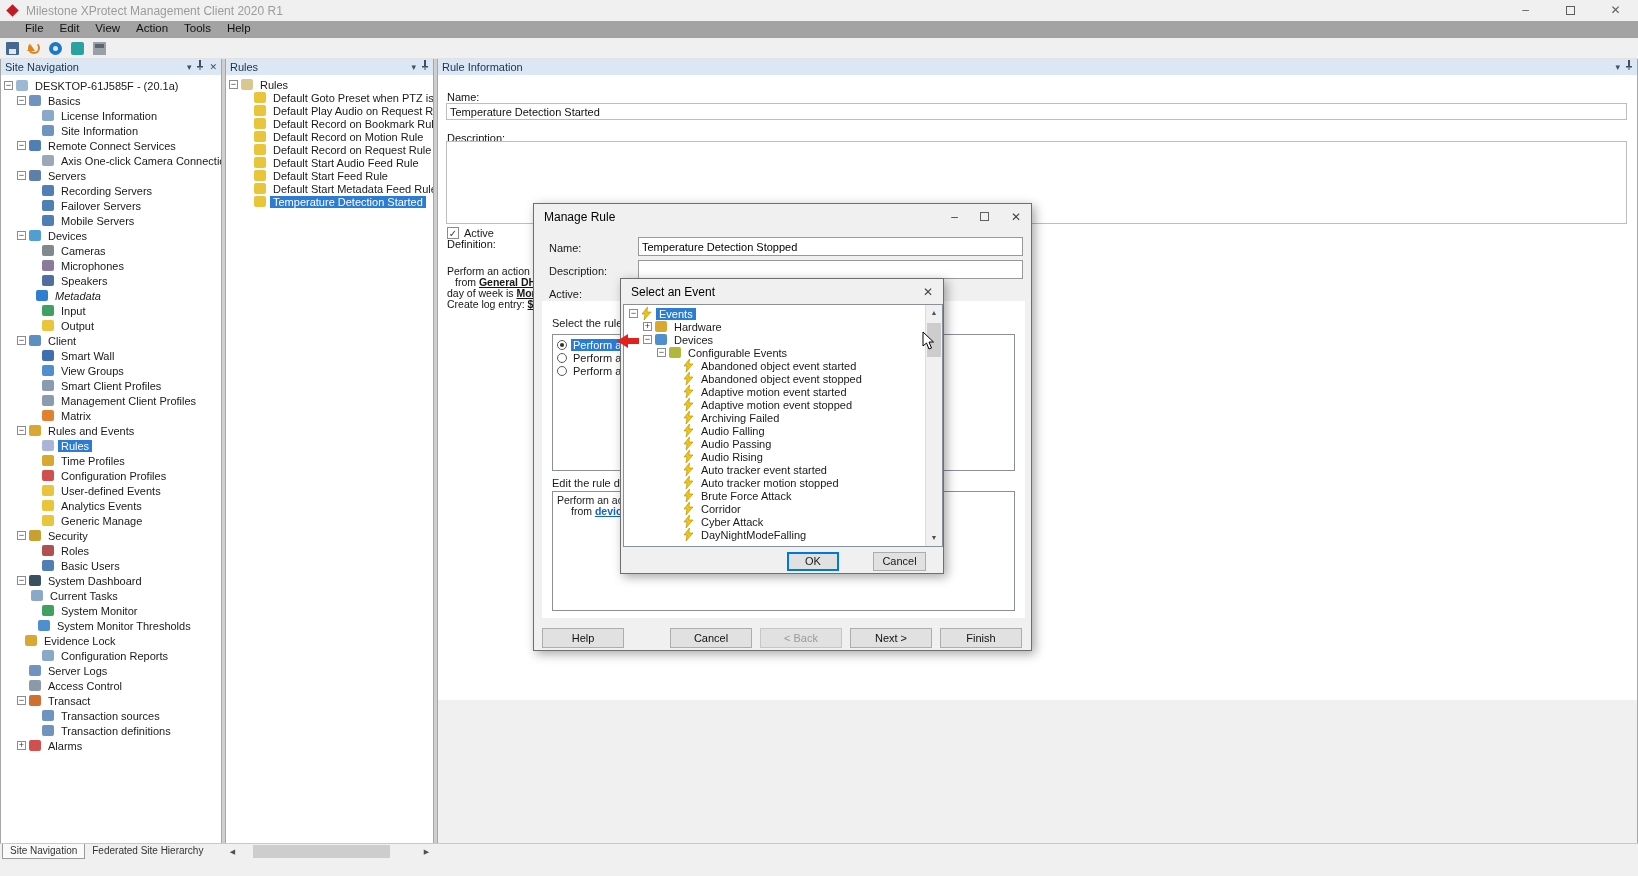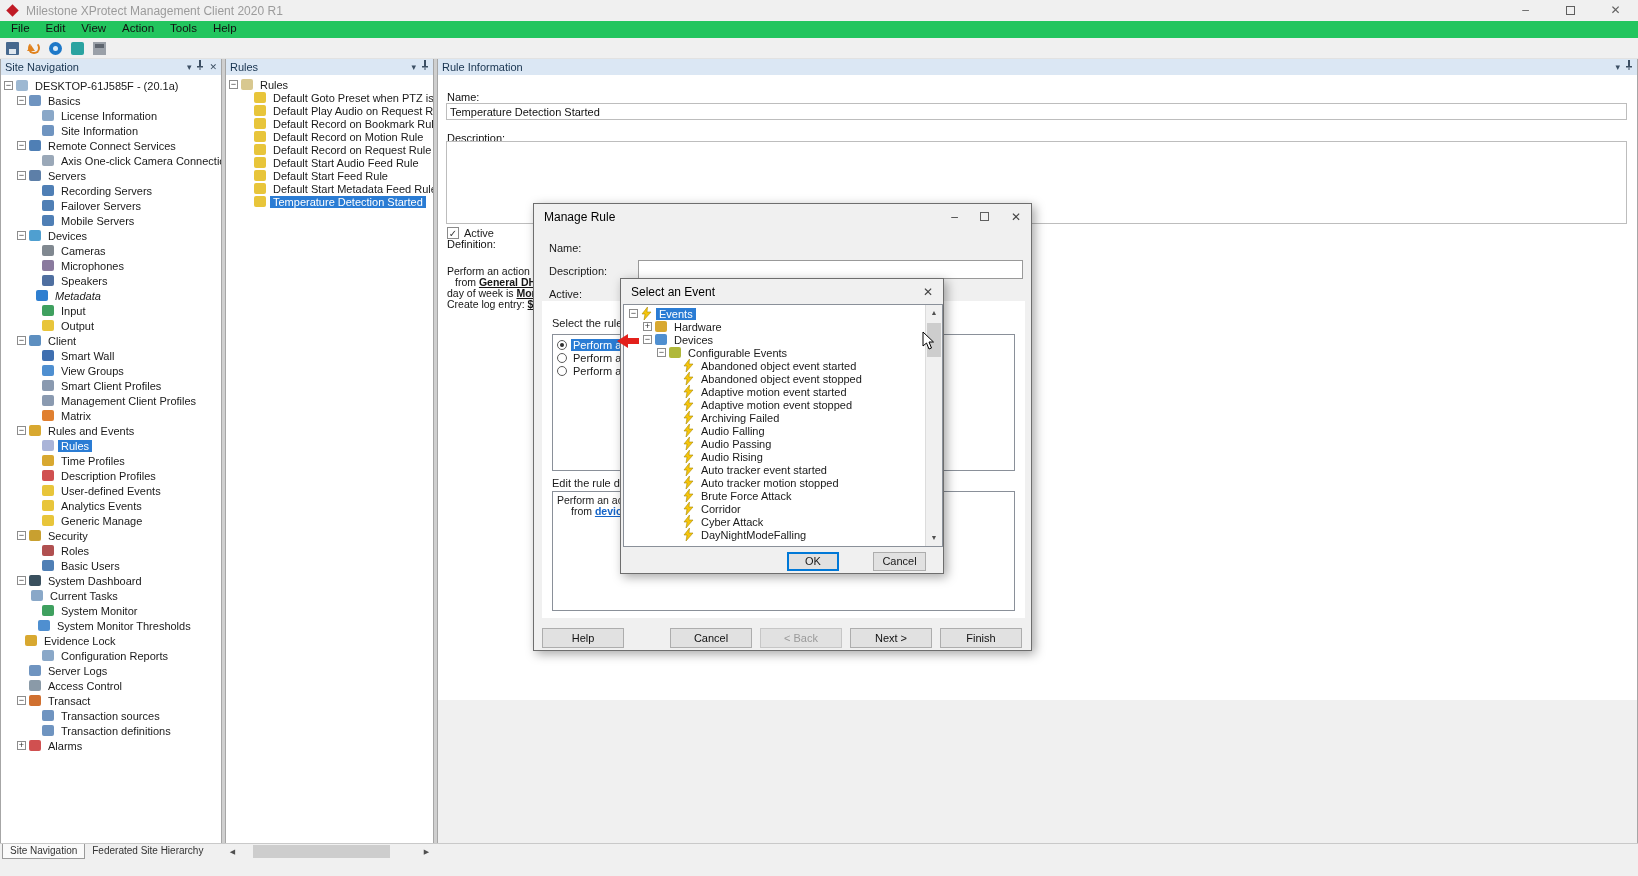--- a/index.html
+++ b/index.html
@@ -8,21 +8,21 @@
 
   
   .titlebar{height:21px;display:flex;align-items:center;background:#f0f0f0;padding-left:7px;}
   .app-icon{width:11px;height:11px;background:#c01a25;transform:rotate(45deg) scale(.8);margin-right:2px;flex:none;}
   .title-text{color:#9b9b9b;font-size:12px;margin-left:6px;text-align:right;}
   .win-controls{margin-left:auto;display:flex;}
   .win-btn{width:45px;height:21px;text-align:center;line-height:21px;color:#5f5f5f;font-size:12px;}
   .maxbox{display:inline-block;width:9px;height:9px;border:1px solid #5f5f5f;margin-top:6px;}
 
   
-  .menubar{height:17px;display:flex;background:#22c55e;padding-left:3px;}
+  .menubar{height:17px;display:flex;background:#a3a3a3;padding-left:17px;}
   .menu-item{padding:1px 8px 0 8px;font-size:11.5px;color:#111;}
   .toolbar{height:21px;display:flex;align-items:center;gap:9px;padding-left:6px;background:#f0f0f0;border-bottom:1px solid #e2e2e2;}
   .tbicon{width:13px;height:13px;flex:none;position:relative;}
   .icon-save{background:#46688e;border-radius:1px;}
   .icon-save::after{content:'';position:absolute;left:3px;bottom:1px;width:7px;height:5px;background:#dfe7ef;}
   .icon-undo{width:12px;height:12px;border:2px solid #e0821e;border-top-color:transparent;border-radius:50%;}
   .icon-undo::after{content:'';position:absolute;left:-3px;top:-3px;border:4px solid transparent;border-bottom:6px solid #e0821e;}
   .icon-connection{background:#1d78c8;border-radius:50%;}
   .icon-connection::after{content:'';position:absolute;left:4px;top:4px;width:5px;height:5px;background:#d8eaf8;border-radius:50%;}
   .icon-preview{background:#2aa3a0;border-radius:2px;}
@@ -283,21 +283,21 @@
             <span class="tlabel">Rules</span>
           </div>
           <div class="trow" style="height: 15px; padding-left: 29px;">
             <span class="exp noexp"></span>
             <span class="ticon" style="background: rgb(216, 168, 48);"></span>
             <span class="tlabel">Time Profiles</span>
           </div>
           <div class="trow" style="height: 15px; padding-left: 29px;">
             <span class="exp noexp"></span>
             <span class="ticon" style="background: rgb(208, 80, 80);"></span>
-            <span class="tlabel">Description Profiles</span>
+            <span class="tlabel">Configuration Profiles</span>
           </div>
           <div class="trow" style="height: 15px; padding-left: 29px;">
             <span class="exp noexp"></span>
             <span class="ticon" style="background: rgb(232, 197, 58);"></span>
             <span class="tlabel">User-defined Events</span>
           </div>
           <div class="trow" style="height: 15px; padding-left: 29px;">
             <span class="exp noexp"></span>
             <span class="ticon" style="background: rgb(232, 197, 58);"></span>
             <span class="tlabel">Analytics Events</span>
@@ -498,20 +498,21 @@
   <div class="dialog mr">
     <div class="dlg-title">
       <span>Manage Rule</span>
       <span class="dlg-controls">
         <span>–</span>
         <span><span class="maxbox" style="margin-top:0"></span></span>
         <span>✕</span>
       </span>
     </div>
     <div class="flabel" style="top:38px">Name:</div>
+    <input class="finput" style="top: 33px;" readonly="" value="Temperature Detection Stopped">
     <div class="flabel" style="top:61px">Description:</div>
     <input class="finput" style="top: 56px;" readonly="" value="">
     <div class="flabel" style="top:84px">Active:</div>
     <div class="mr-page">
       <div class="mr-type-label">Select the rule ty</div>
       <div class="mr-listbox" id="rule-type-options">
           <div class="radio-row">
             <span class="radio on"></span>
             <span class="rlabel2 sel">Perform an a</span>
           </div>

